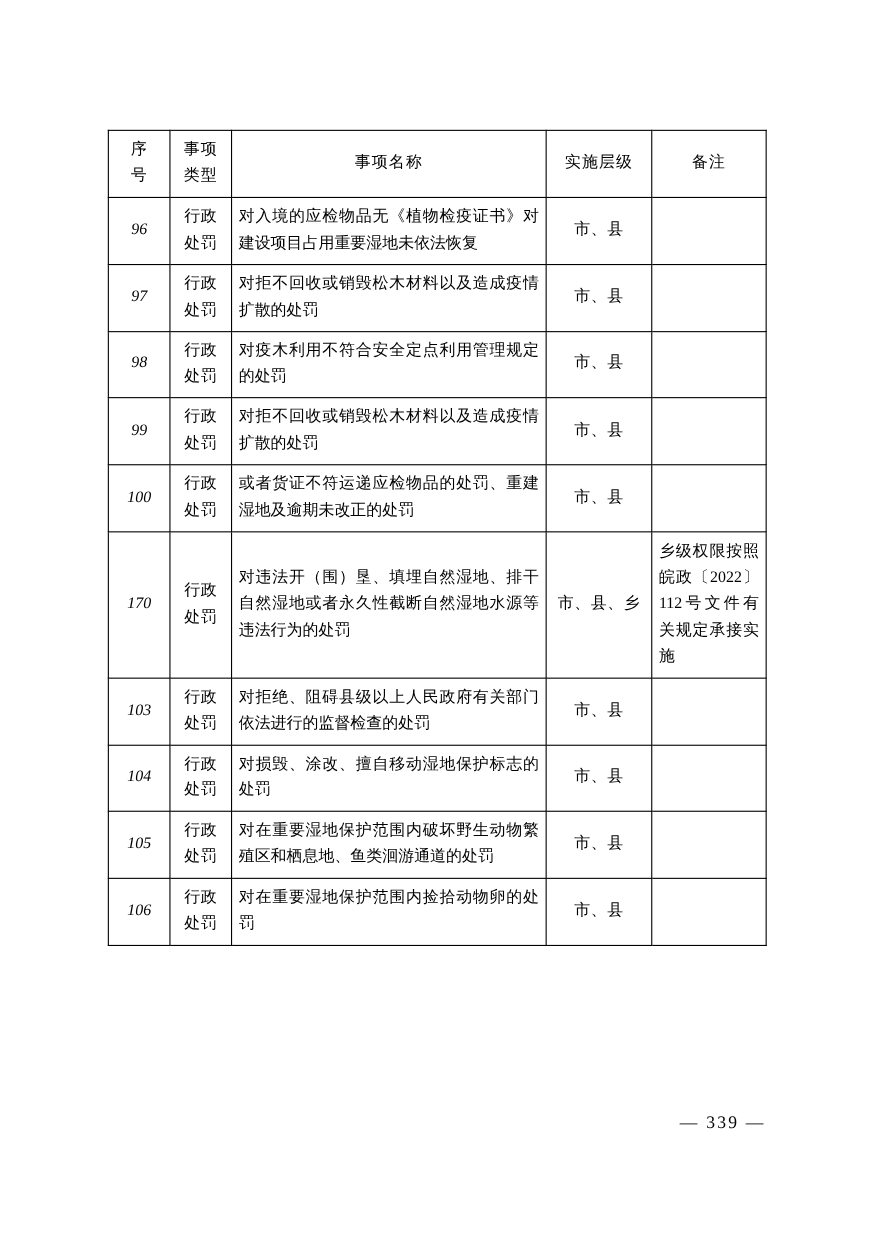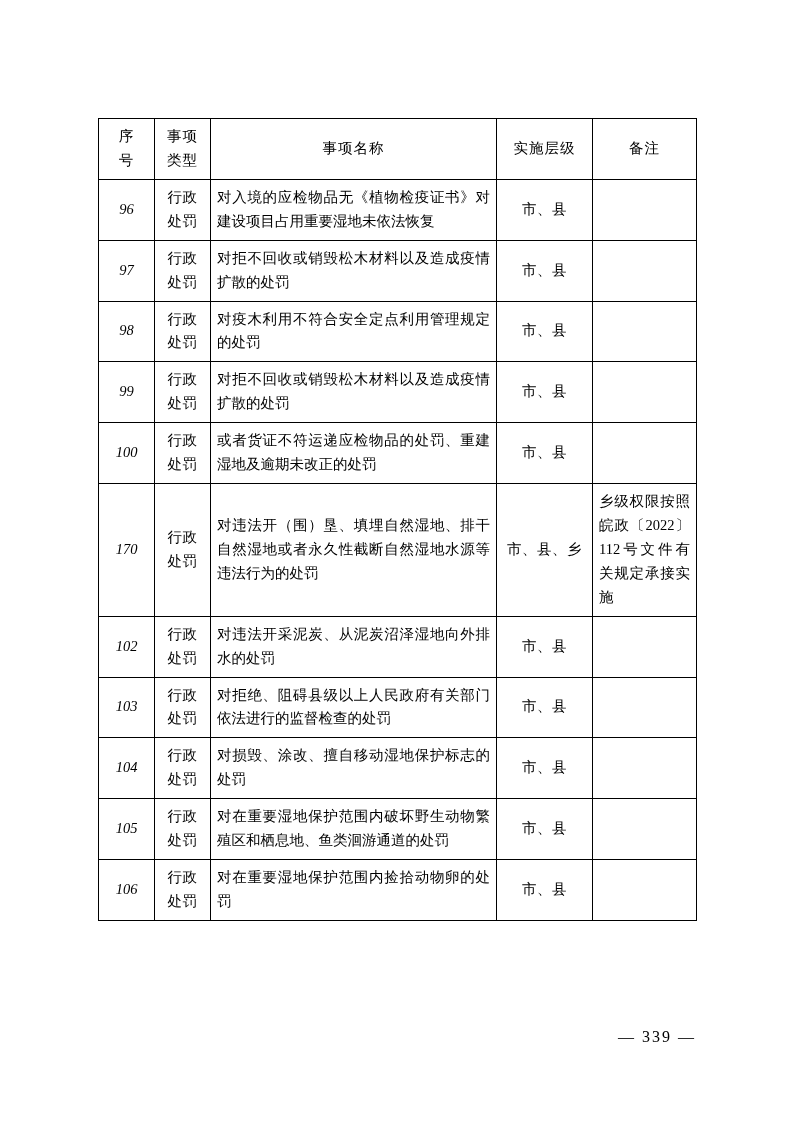--- a/index.html
+++ b/index.html
@@ -71,21 +71,21 @@
   .cell-remark {
     text-align: justify;
     text-justify: inter-ideograph;
     padding-left: 7px;
     padding-right: 7px;
     line-height: 1.7;
   }
   .footer {
     position: absolute;
     right: 98px;
-    bottom: 76px;
+    bottom: 92px;
     font-size: 16px;
     letter-spacing: 2px;
     text-align: right;
     white-space: nowrap;
   }
 </style>
 </head>
 <body>
 
 <div class="page">
@@ -168,30 +168,20 @@
         <td class="cell-seq">170</td>
         <td class="cell-type">
           <span class="l1">行政</span>
           <span class="l2">处罚</span>
         </td>
         <td class="cell-name">对违法开（围）垦、填埋自然湿地、排干自然湿地或者永久性截断自然湿地水源等违法行为的处罚</td>
         <td class="cell-level">市、县、乡</td>
         <td class="cell-remark">乡级权限按照皖政〔2022〕112号文件有关规定承接实施</td>
       </tr>
       <tr>
-        <td class="cell-seq">102</td>
-        <td class="cell-type">
-          <span class="l1">行政</span>
-          <span class="l2">处罚</span>
-        </td>
-        <td class="cell-name">对违法开采泥炭、从泥炭沼泽湿地向外排水的处罚</td>
-        <td class="cell-level">市、县</td>
-        <td class="cell-remark"></td>
-      </tr>
-      <tr>
         <td class="cell-seq">103</td>
         <td class="cell-type">
           <span class="l1">行政</span>
           <span class="l2">处罚</span>
         </td>
         <td class="cell-name">对拒绝、阻碍县级以上人民政府有关部门依法进行的监督检查的处罚</td>
         <td class="cell-level">市、县</td>
         <td class="cell-remark"></td>
       </tr>
       <tr>

